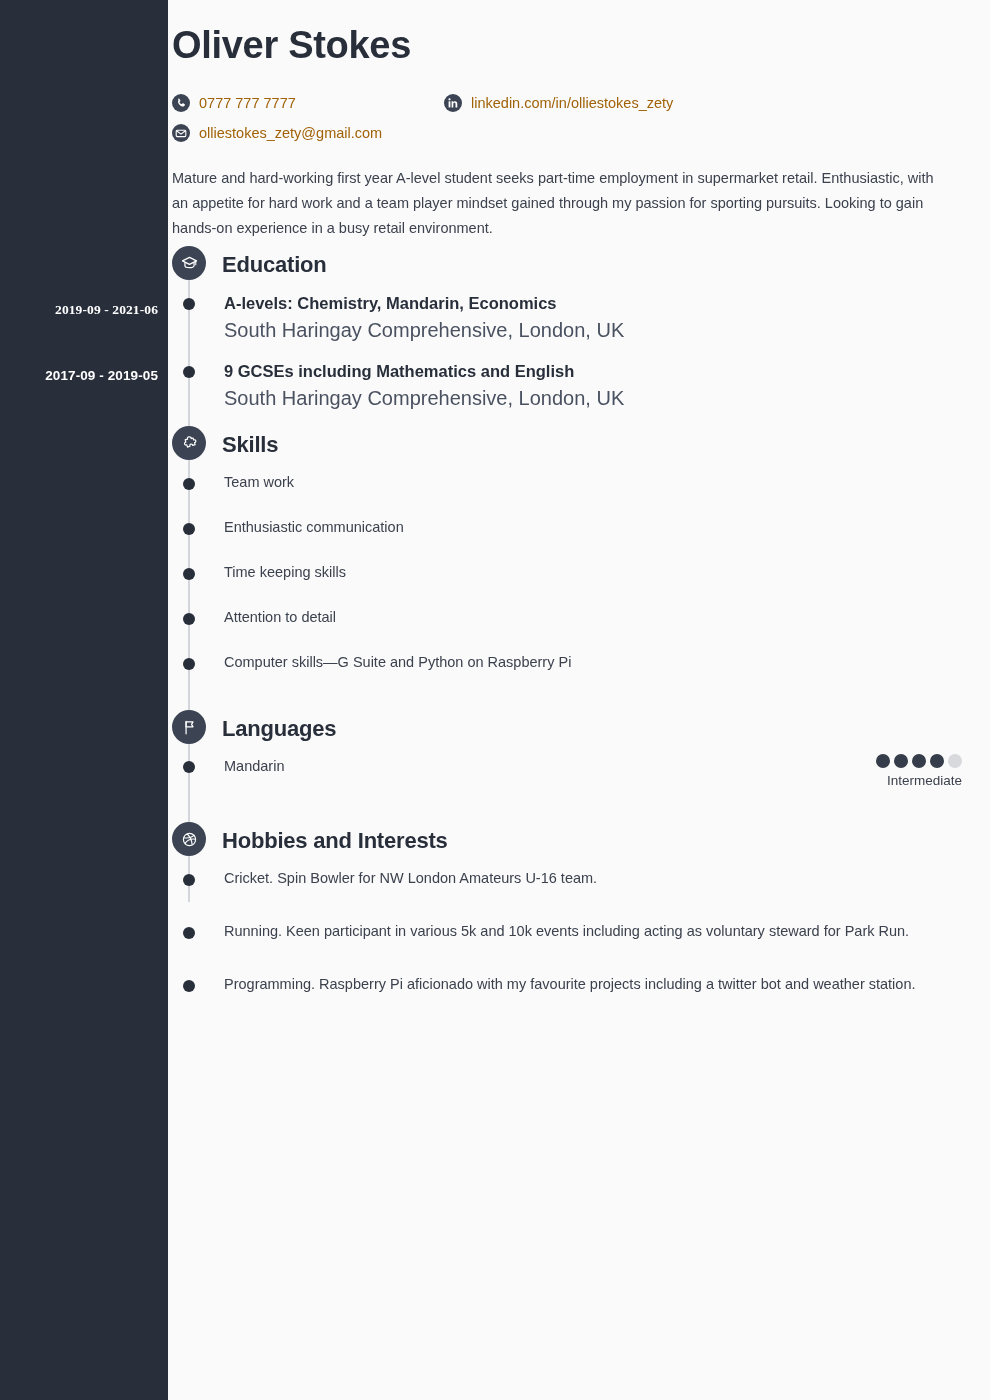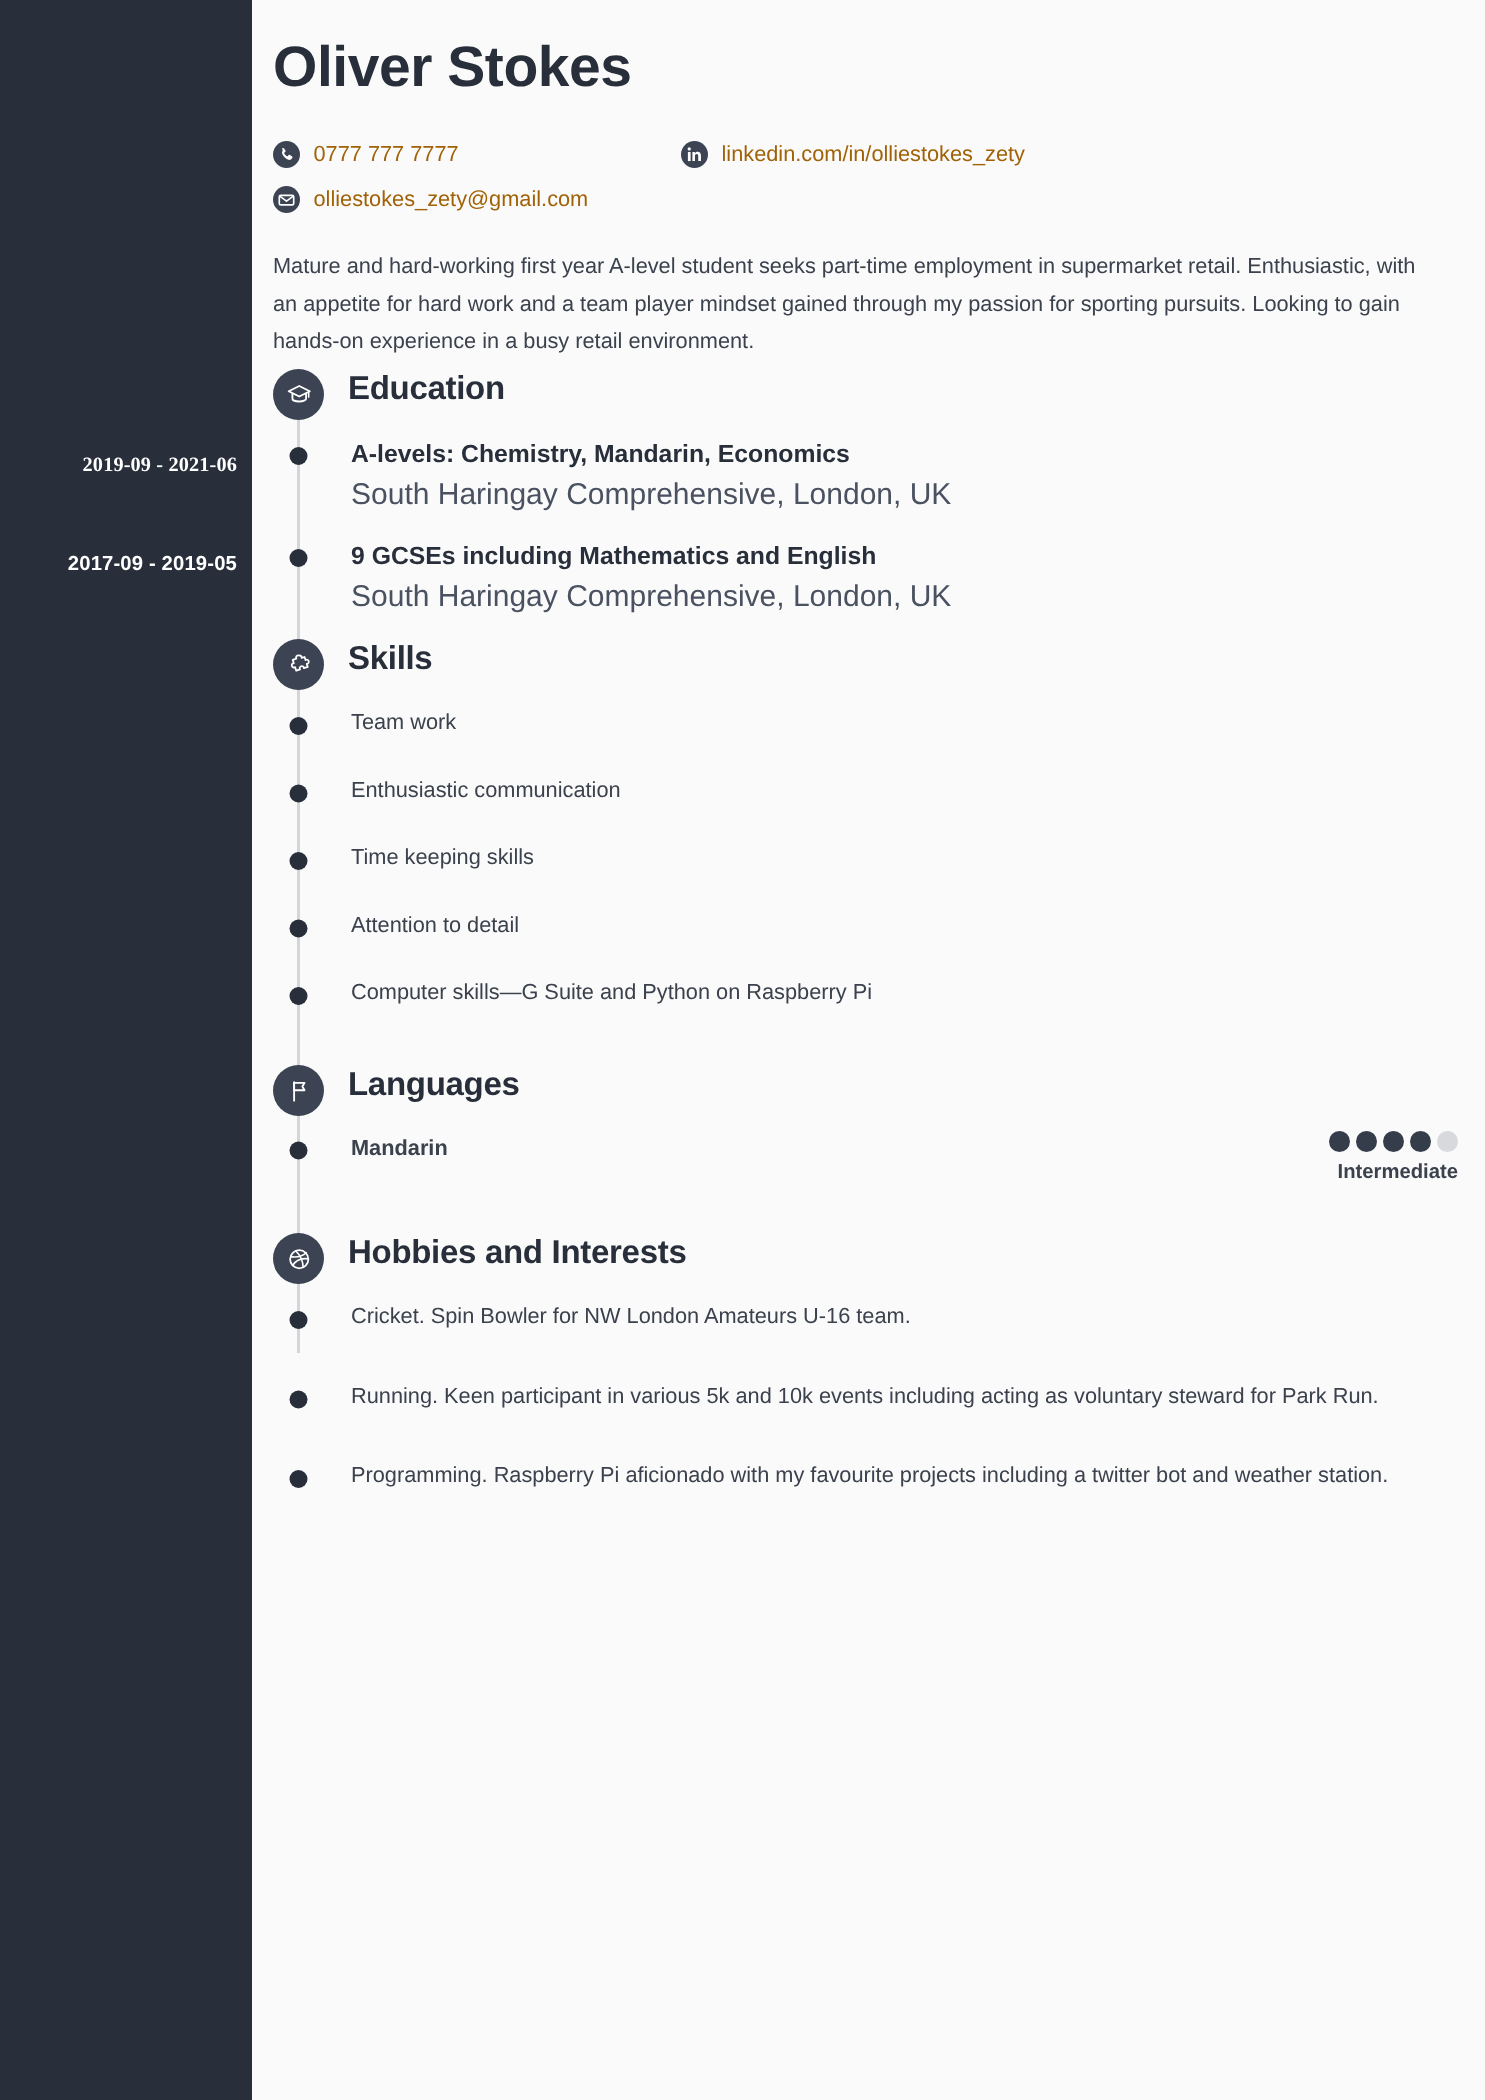--- a/index.html
+++ b/index.html
@@ -36,21 +36,21 @@
     text-align: right;
     color: #ffffff;
     font-size: 13.5px;
     font-weight: bold;
     letter-spacing: 0.1px;
     white-space: nowrap;
   }
   
   .main {
     position: absolute;
-    left: 162px;
+    left: 152px;
     top: 0;
     width: 822px;
     height: 988px;
   }
   .name {
     position: absolute;
     left: 20px;
     top: 24px;
     font-size: 38px;
     font-weight: bold;
@@ -110,21 +110,21 @@
     top: 34px;
     width: 2px;
     background: #d2d5da;
   }
   .section {
     position: relative;
   }
   .sec-head {
     position: relative;
     display: flex;
-    align-items: flex-start;
+    align-items: center;
     height: 38px;
     margin-bottom: 8px;
   }
   .sec-badge {
     position: absolute;
     left: 0;
     top: 0;
     width: 34px;
     height: 34px;
     border-radius: 50%;
@@ -168,21 +168,20 @@
     margin-top: 6px;
   }
   .bullet-text {
     font-size: 14.5px;
     color: #3b414d;
     line-height: 21px;
   }
   
   .lang-row {
     position: relative;
-    font-weight: bold;
   }
   .rating {
     position: absolute;
     right: 0;
     top: -2px;
     text-align: right;
     width: 170px;
   }
   .dots {
     display: flex;

